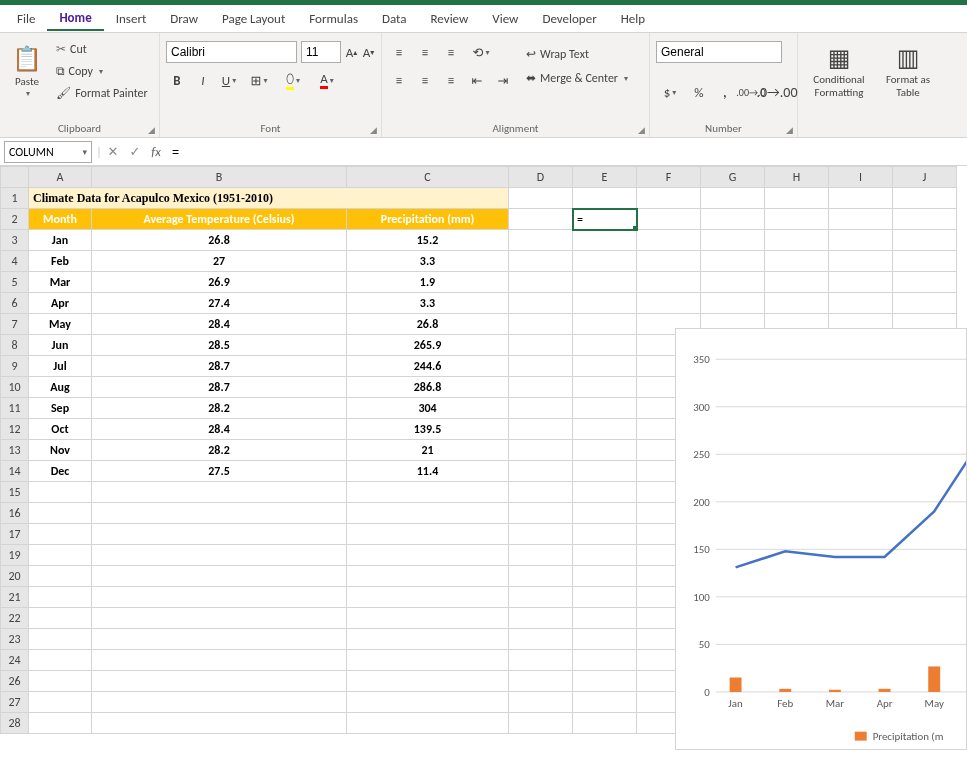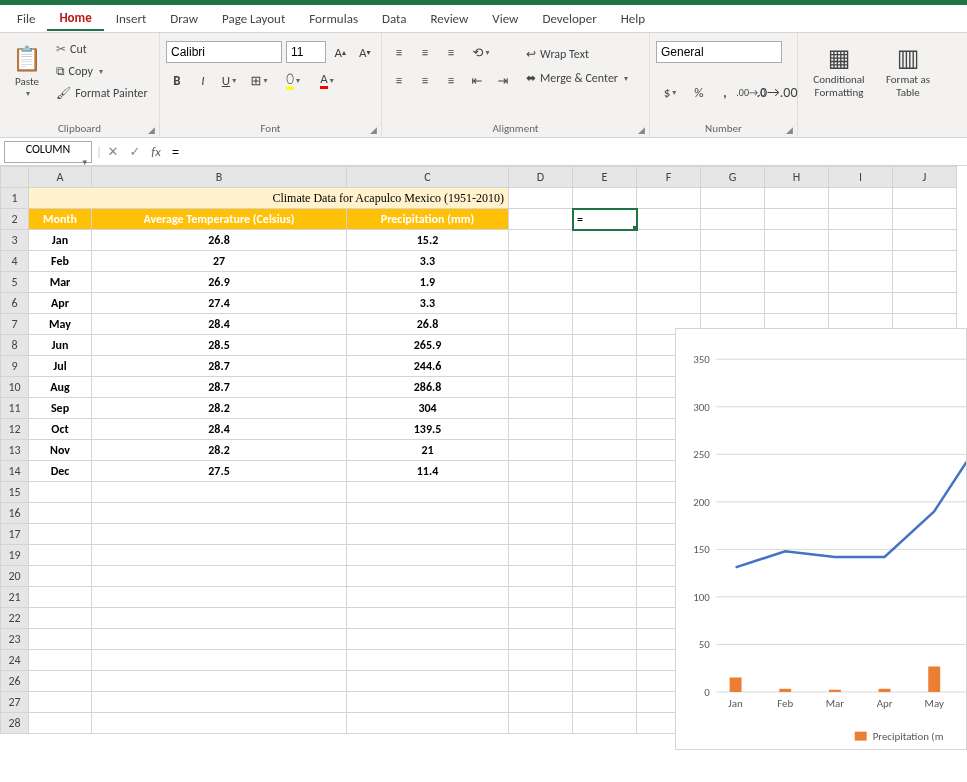--- a/index.html
+++ b/index.html
@@ -4,55 +4,55 @@
 <style>
 * { box-sizing: border-box; margin: 0; padding: 0; }
 body { font-family: "Segoe UI", Calibri, sans-serif; font-size: 13px; background: #fff; overflow: hidden; width: 967px; height: 782px; }
 
 
 .titlebar { height: 5px; background: #217346; }
 
 
 .ribbon-tabs { display: flex; align-items: center; background: #fff; border-bottom: 1px solid #d4d4d4; height: 28px; padding: 0 5px; }
 .ribbon-tab { padding: 4px 12px; color: #444; cursor: pointer; font-size: 13px; }
-.ribbon-tab.active { color: #b91c1c; border-bottom: 2px solid #217346; font-weight: 600; }
+.ribbon-tab.active { color: #4c1d95; border-bottom: 2px solid #217346; font-weight: 600; }
 
 
 .ribbon { display: flex; background: #f3f2f1; border-bottom: 1px solid #d4d4d4; height: 105px; }
 .ribbon-group { display: flex; flex-direction: column; border-right: 1px solid #e1dfdd; padding: 4px 6px 0 6px; position: relative; }
 .ribbon-group-label { text-align: center; font-size: 11px; color: #666; margin-top: auto; padding: 2px 0; }
 .ribbon-group-dialog { position: absolute; bottom: 2px; right: 4px; font-size: 9px; color: #888; }
 .ribbon-row { display: flex; align-items: center; gap: 4px; }
 .ribbon-col { display: flex; flex-direction: column; gap: 2px; }
 .ribbon-btn { display: flex; align-items: center; gap: 4px; padding: 2px 4px; font-size: 12px; color: #444; cursor: pointer; min-height: 20px; }
 .big-btn { display: flex; flex-direction: column; align-items: center; justify-content: center; width: 42px; height: 68px; font-size: 11px; color: #444; cursor: pointer; padding: 2px; }
 .big-btn .icon { font-size: 24px; margin-bottom: 2px; }
 .dropdown-arrow { font-size: 8px; color: #666; margin-left: 2px; }
-.font-select { width: 116px; height: 22px; font-size: 12px; border: 1px solid #ababab; background: #fff; padding: 0 4px; }
+.font-select { width: 131px; height: 22px; font-size: 12px; border: 1px solid #ababab; background: #fff; padding: 0 4px; }
 .font-size-select { width: 40px; height: 22px; font-size: 12px; border: 1px solid #ababab; background: #fff; padding: 0 4px; }
 .number-select { width: 126px; height: 22px; font-size: 12px; border: 1px solid #ababab; background: #fff; padding: 0 4px; }
 .icon-btn { width: 22px; height: 22px; display: inline-flex; align-items: center; justify-content: center; cursor: pointer; color: #444; font-size: 13px; }
 
 
 .formula-bar { display: flex; align-items: center; border-bottom: 1px solid #d4d4d4; height: 28px; background: #fff; }
-.name-box { width: 88px; height: 22px; border: 1px solid #ababab; margin: 0 4px; display: flex; align-items: center; padding: 0 4px; font-size: 12px; flex-direction: column; }
+.name-box { width: 88px; height: 22px; border: 1px solid #ababab; margin: 0 4px; display: flex; align-items: center; padding: 0 4px; font-size: 12px; }
 .name-box-arrow { margin-left: auto; color: #666; font-size: 9px; }
 .fx-btn { width: 20px; font-style: italic; color: #666; text-align: center; cursor: pointer; }
 .fb-btn { width: 22px; text-align: center; color: #888; cursor: pointer; }
 .formula-input { flex: 1; height: 22px; padding: 0 6px; font-size: 12px; border: none; outline: none; }
 
 
 .grid-wrap { position: relative; }
 .grid { border-collapse: collapse; table-layout: fixed; }
 .grid th, .grid td { border: 1px solid #d4d4d4; font-size: 12px; padding: 0; height: 21px; overflow: hidden; white-space: nowrap; }
 .grid .col-hdr { background: #e6e6e6; color: #444; text-align: center; font-weight: normal; height: 20px; }
 .grid .row-hdr { background: #e6e6e6; color: #444; text-align: center; font-weight: normal; width: 28px; }
 .grid .corner { background: #e6e6e6; width: 28px; }
 .grid td { padding: 0 4px; }
-.title-cell { background: #fff2cc; font-family: Georgia, serif; font-weight: normal; font-size: 17px; text-align: right; }
+.title-cell { background: #fff2cc; font-family: Georgia, serif; font-weight: bold; font-size: 17px; text-align: left; }
 .header-cell { background: #ffc107; color: #fff; font-weight: bold; text-align: center; font-size: 14px; }
 .month-cell { font-weight: bold; text-align: center; }
 .data-cell { font-weight: bold; text-align: center; }
 .active-cell { outline: 2px solid #217346; outline-offset: -1px; position: relative; }
 .cell-handle { position: absolute; bottom: -3px; right: -3px; width: 6px; height: 6px; background: #217346; }
 
 
 .chart { position: absolute; left: 675px; top: 328px; width: 292px; height: 422px; background: #fff; border: 1px solid #d4d4d4; overflow: hidden; }
 .chart svg { width: 100%; height: 100%; }
 .chart-axis-label { font-size: 11px; fill: #595959; }

